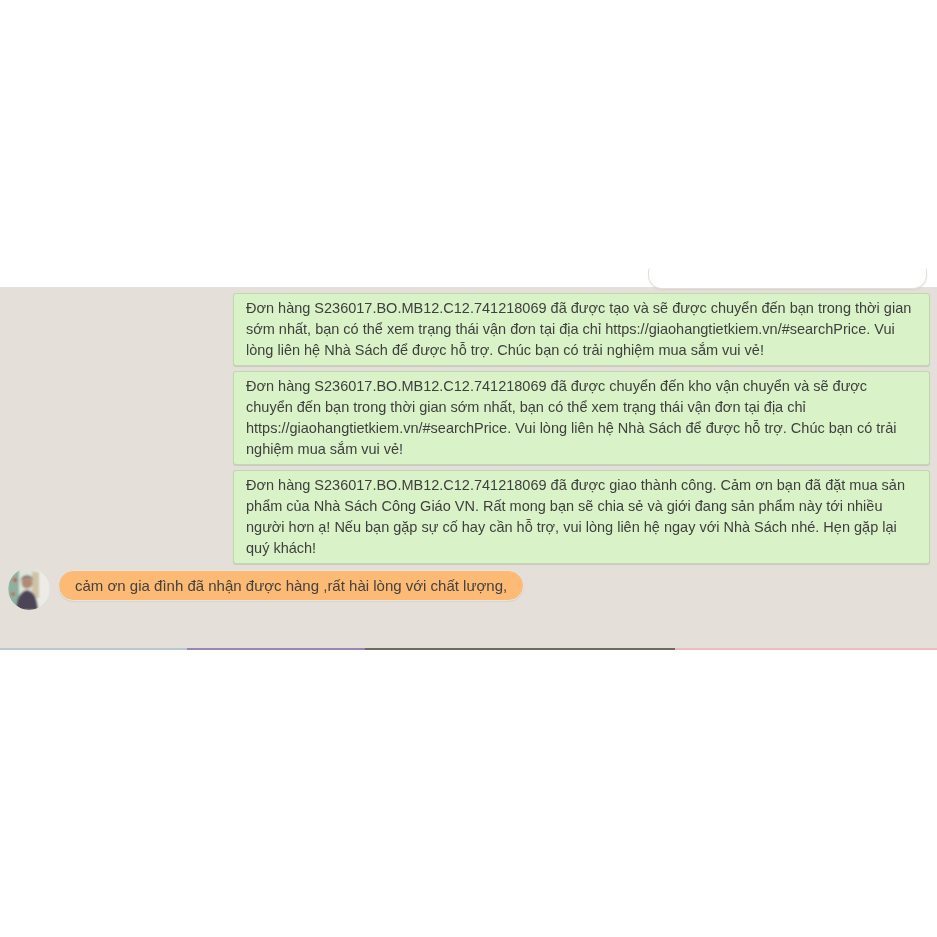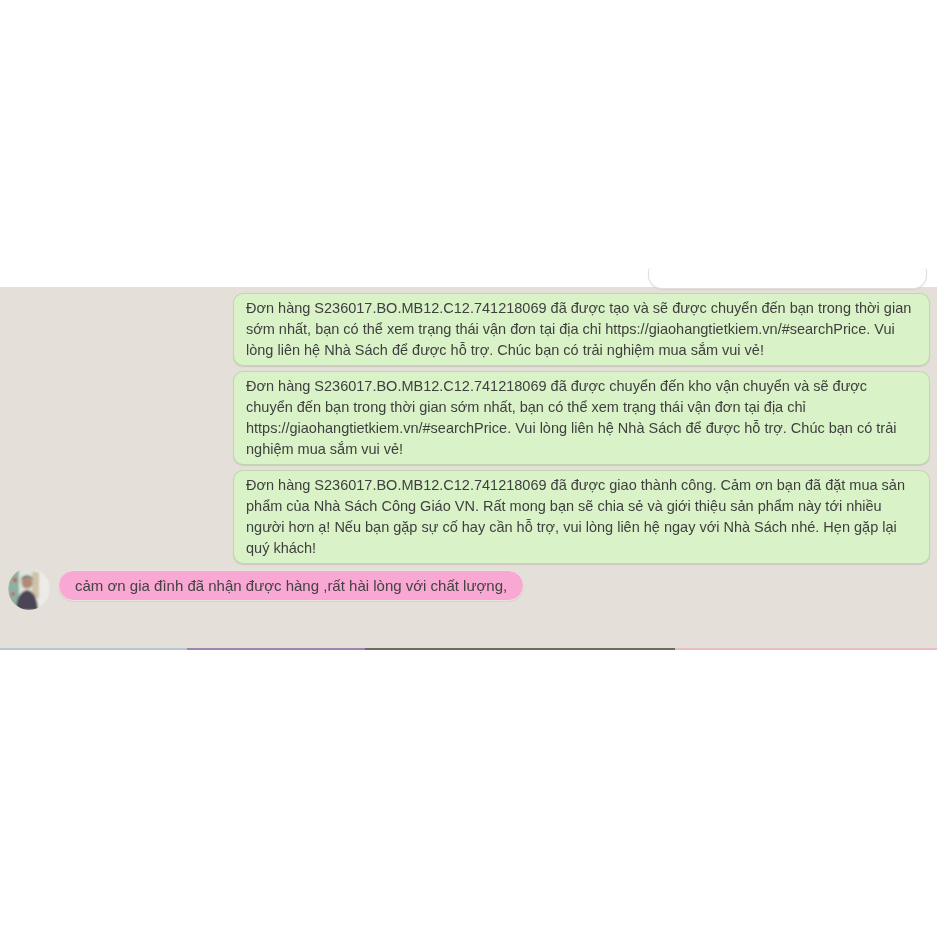--- a/index.html
+++ b/index.html
@@ -30,21 +30,21 @@
     width:937px;height:363px;
     background:#e5dfd9;
     box-sizing:border-box;
     padding-top:6px;
     z-index:1;
   }
   .msg-bubble{
     box-sizing:border-box;
     max-width:697px;
     padding:4px 12px;
-    border-radius:10px;
+    border-radius:3px;
     font-size:14.5px;
     line-height:21px;
     color:#3f3f3f;
     word-wrap:break-word;
   }
   .shop{
     margin:0 7px 5px auto;
     background:#d9f2c7;
     border:1px solid rgba(150,165,135,0.35);
     box-shadow:0 1px 1px rgba(0,0,0,0.10);
@@ -59,21 +59,21 @@
     width:42px;height:42px;
     border-radius:50%;
     overflow:hidden;
     flex:0 0 42px;
     background:#dfe3da;
   }
   .avatar svg{display:block;width:42px;height:42px;}
   .customer-bubble{
     margin-left:8px;
     margin-top:2px;
-    background:#f9a8d4;
+    background:#fdba74;
     border:1px solid #e7e4df;
     box-shadow:0 1px 1px rgba(0,0,0,0.06);
     border-radius:16px;
     padding:4px 16px;
     font-size:15px;
     line-height:21px;
     color:#424242;
     max-width:620px;
   }
   
@@ -95,21 +95,21 @@
 
   <div class="prev-bubble"></div>
 
   <div class="chat-area">
 
     <div class="msg-bubble shop">Đơn hàng S236017.BO.MB12.C12.741218069 đã được tạo và sẽ được chuyển đến bạn trong thời gian sớm nhất, bạn có thể xem trạng thái vận đơn tại địa chỉ https://giaohangtietkiem.vn/#searchPrice. Vui lòng liên hệ Nhà Sách để được hỗ trợ. Chúc bạn có trải nghiệm mua sắm vui vẻ!</div>
 
     <div class="msg-bubble shop">Đơn hàng S236017.BO.MB12.C12.741218069 đã được chuyển đến kho vận chuyển và sẽ được chuyển đến bạn trong thời gian sớm nhất, bạn có thể xem trạng thái vận đơn tại địa chỉ https://giaohangtietkiem.vn/#searchPrice. Vui lòng liên hệ Nhà Sách để được hỗ trợ. Chúc bạn có trải nghiệm mua sắm vui vẻ!</div>
 
 
-    <div class="msg-bubble shop last">Đơn hàng S236017.BO.MB12.C12.741218069 đã được giao thành công. Cảm ơn bạn đã đặt mua sản phẩm của Nhà Sách Công Giáo VN. Rất mong bạn sẽ chia sẻ và giới thiệu sản phẩm này tới nhiều người hơn ạ! Nếu bạn gặp sự cố hay cần hỗ trợ, vui lòng liên hệ ngay với Nhà Sách nhé. Hẹn gặp lại quý khách!</div>
+    <div class="msg-bubble shop last">Đơn hàng S236017.BO.MB12.C12.741218069 đã được giao thành công. Cảm ơn bạn đã đặt mua sản phẩm của Nhà Sách Công Giáo VN. Rất mong bạn sẽ chia sẻ và giới đang sản phẩm này tới nhiều người hơn ạ! Nếu bạn gặp sự cố hay cần hỗ trợ, vui lòng liên hệ ngay với Nhà Sách nhé. Hẹn gặp lại quý khách!</div>
 
     <div class="customer-row">
       <div class="avatar">
 
         <svg viewBox="0 0 42 42">
           <defs>
             <clipPath id="avc">
                 <circle cx="21" cy="21" r="21"></circle>
               </clipPath>
             <filter id="blur">

